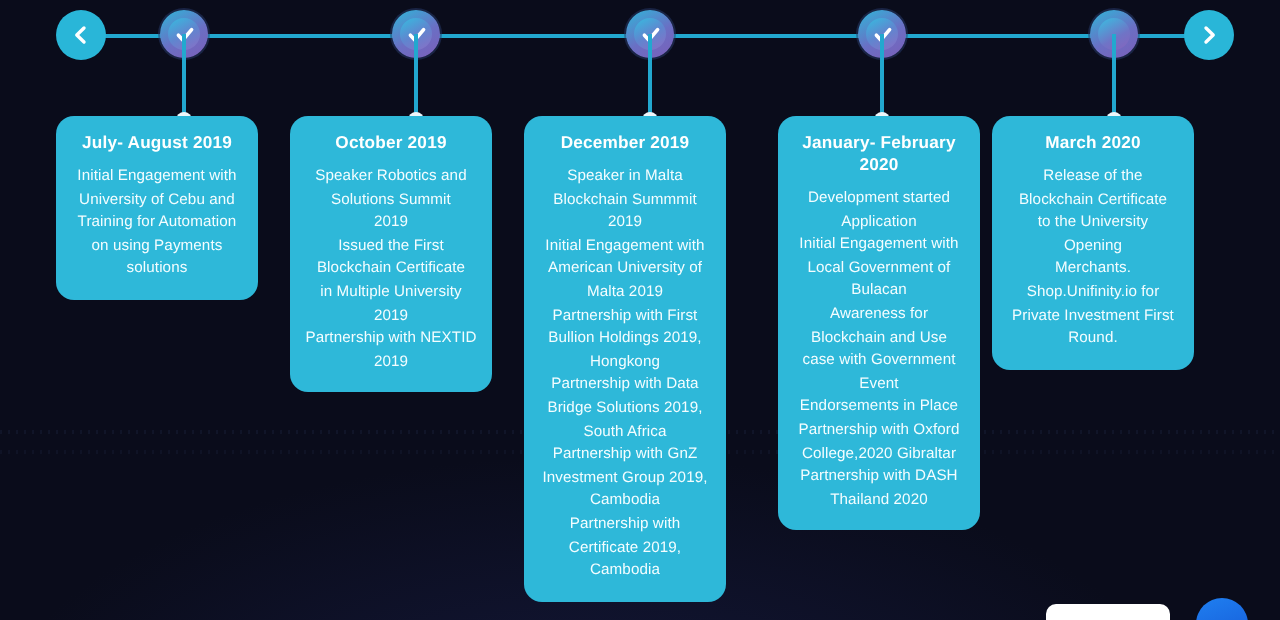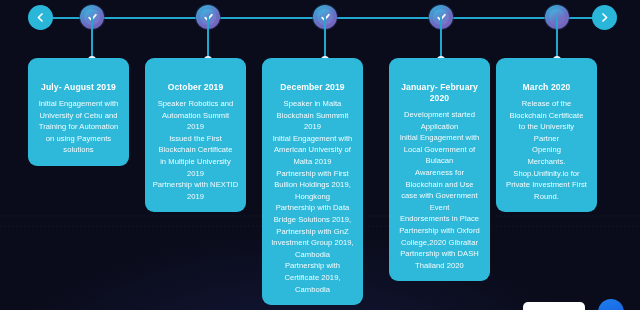--- a/index.html
+++ b/index.html
@@ -75,21 +75,21 @@
     background:#eef6fa;
   }
 
   
   .card {
     position:absolute;
     top:58px;
     width:101px;
     background:#2eb8d9;
     border-radius:9px;
-    padding:24px 7px 10px 7px;
+    padding:8px 7px 10px 7px;
     text-align:center;
     color:#ffffff;
     cursor:pointer;
   }
   .card .c-title {
     font-size:8.6px;
     font-weight:bold;
     line-height:11px;
     letter-spacing:0.1px;
     margin-bottom:5px;
@@ -197,21 +197,21 @@
         <div class="c-title">July- August 2019</div>
         <div class="c-line">Initial Engagement with</div>
         <div class="c-line">University of Cebu and</div>
         <div class="c-line">Training for Automation</div>
         <div class="c-line">on using Payments</div>
         <div class="c-line">solutions</div>
       </div>
       <div class="card" style="left: 145px;">
         <div class="c-title">October 2019</div>
         <div class="c-line">Speaker Robotics and</div>
-        <div class="c-line">Automation Summit</div>
+        <div class="c-line">Solutions Summit</div>
         <div class="c-line">2019</div>
         <div class="c-line">Issued the First</div>
         <div class="c-line">Blockchain Certificate</div>
         <div class="c-line">in Multiple University</div>
         <div class="c-line">2019</div>
         <div class="c-line">Partnership with NEXTID</div>
         <div class="c-line">2019</div>
       </div>
       <div class="card" style="left: 262px;">
         <div class="c-title">December 2019</div>
@@ -219,20 +219,21 @@
         <div class="c-line">Blockchain Summmit</div>
         <div class="c-line">2019</div>
         <div class="c-line">Initial Engagement with</div>
         <div class="c-line">American University of</div>
         <div class="c-line">Malta 2019</div>
         <div class="c-line">Partnership with First</div>
         <div class="c-line">Bullion Holdings 2019,</div>
         <div class="c-line">Hongkong</div>
         <div class="c-line">Partnership with Data</div>
         <div class="c-line">Bridge Solutions 2019,</div>
+        <div class="c-line">South Africa</div>
         <div class="c-line">Partnership with GnZ</div>
         <div class="c-line">Investment Group 2019,</div>
         <div class="c-line">Cambodia</div>
         <div class="c-line">Partnership with</div>
         <div class="c-line">Certificate 2019,</div>
         <div class="c-line">Cambodia</div>
       </div>
       <div class="card" style="left: 389px;">
         <div class="c-title">January- February 2020</div>
         <div class="c-line">Development started</div>
@@ -248,21 +249,20 @@
         <div class="c-line">Partnership with Oxford</div>
         <div class="c-line">College,2020 Gibraltar</div>
         <div class="c-line">Partnership with DASH</div>
         <div class="c-line">Thailand 2020</div>
       </div>
       <div class="card" style="left: 496px;">
         <div class="c-title">March 2020</div>
         <div class="c-line">Release of the</div>
         <div class="c-line">Blockchain Certificate</div>
         <div class="c-line">to the University</div>
-        <div class="c-line">Partner</div>
         <div class="c-line">Opening</div>
         <div class="c-line">Merchants.</div>
         <div class="c-line">Shop.Unifinity.io for</div>
         <div class="c-line">Private Investment First</div>
         <div class="c-line">Round.</div>
       </div>
     </div>
 
   <div class="chat-bar"></div>
   <div class="chat-bubble"></div>

